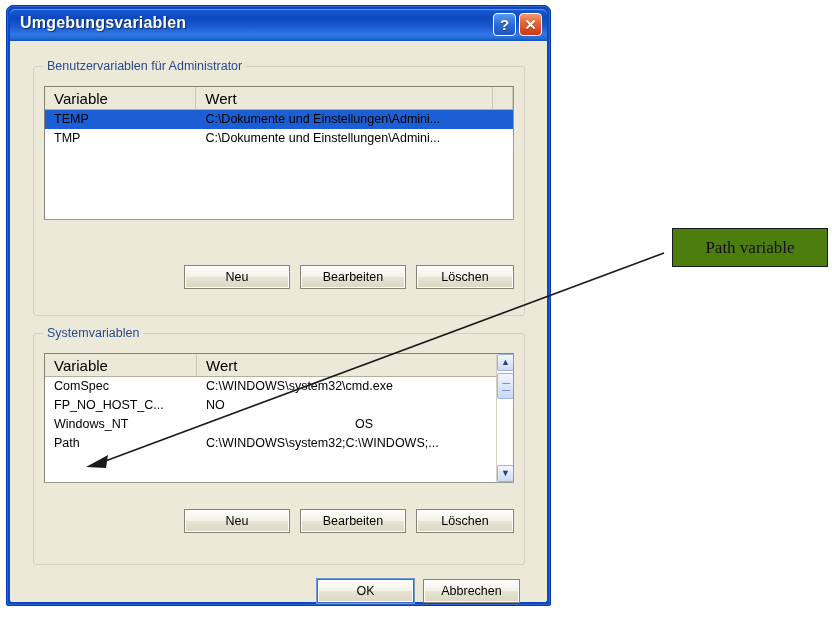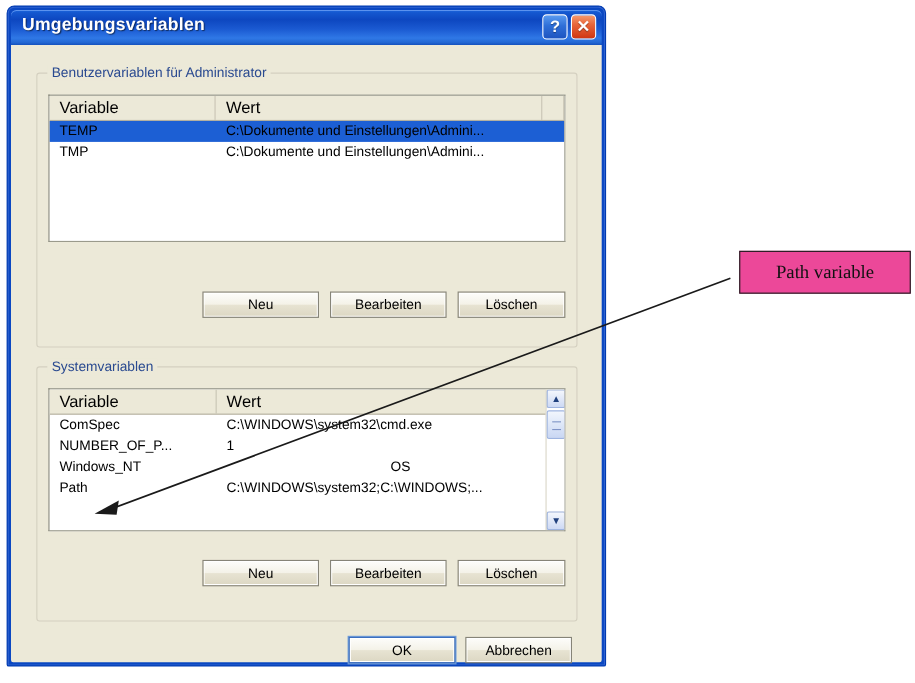--- a/index.html
+++ b/index.html
@@ -180,21 +180,21 @@
     border-color: #3c6fbe;
     box-shadow: inset 0 0 0 1px #ffffff, 0 0 0 1px #6f9bd8;
   }
 
   
   .callout {
     position: absolute;
     left: 672px; top: 228px;
     width: 156px; height: 39px;
     border: 1px solid #1a1a1a;
-    background: #ec4899;
+    background: #4d7c0f;
     box-sizing: border-box;
     display: flex; align-items: center; justify-content: center;
     font-family: "Liberation Serif", serif;
     font-size: 17px;
     color: #111;
     white-space: nowrap;
   }
   .annot-svg { position: absolute; left: 0; top: 0; width: 832px; height: 621px; pointer-events: none; }
 </style>
 </head>
@@ -248,22 +248,22 @@
         <div class="lv-header">
           <div class="lv-th" style="width:152px;">Variable</div>
           <div class="lv-th" style="width:301px;">Wert</div>
         </div>
         <div class="lv-body">
           <div class="lv-row">
             <div class="lv-cell" style="width:152px;">ComSpec</div>
             <div class="lv-cell" style="width:301px;">C:\WINDOWS\system32\cmd.exe</div>
           </div>
           <div class="lv-row">
-            <div class="lv-cell" style="width:152px;">NUMBER_OF_P...</div>
-            <div class="lv-cell" style="width:301px;">1</div>
+            <div class="lv-cell" style="width:152px;">FP_NO_HOST_C...</div>
+            <div class="lv-cell" style="width:301px;">NO</div>
           </div>
           <div class="lv-row">
             <div class="lv-cell" style="width:301px;">Windows_NT</div>
             <div class="lv-cell" style="width:152px;">OS</div>
           </div>
           <div class="lv-row">
             <div class="lv-cell" style="width:152px;">Path</div>
             <div class="lv-cell" style="width:301px;">C:\WINDOWS\system32;C:\WINDOWS;...</div>
           </div>
         </div>

